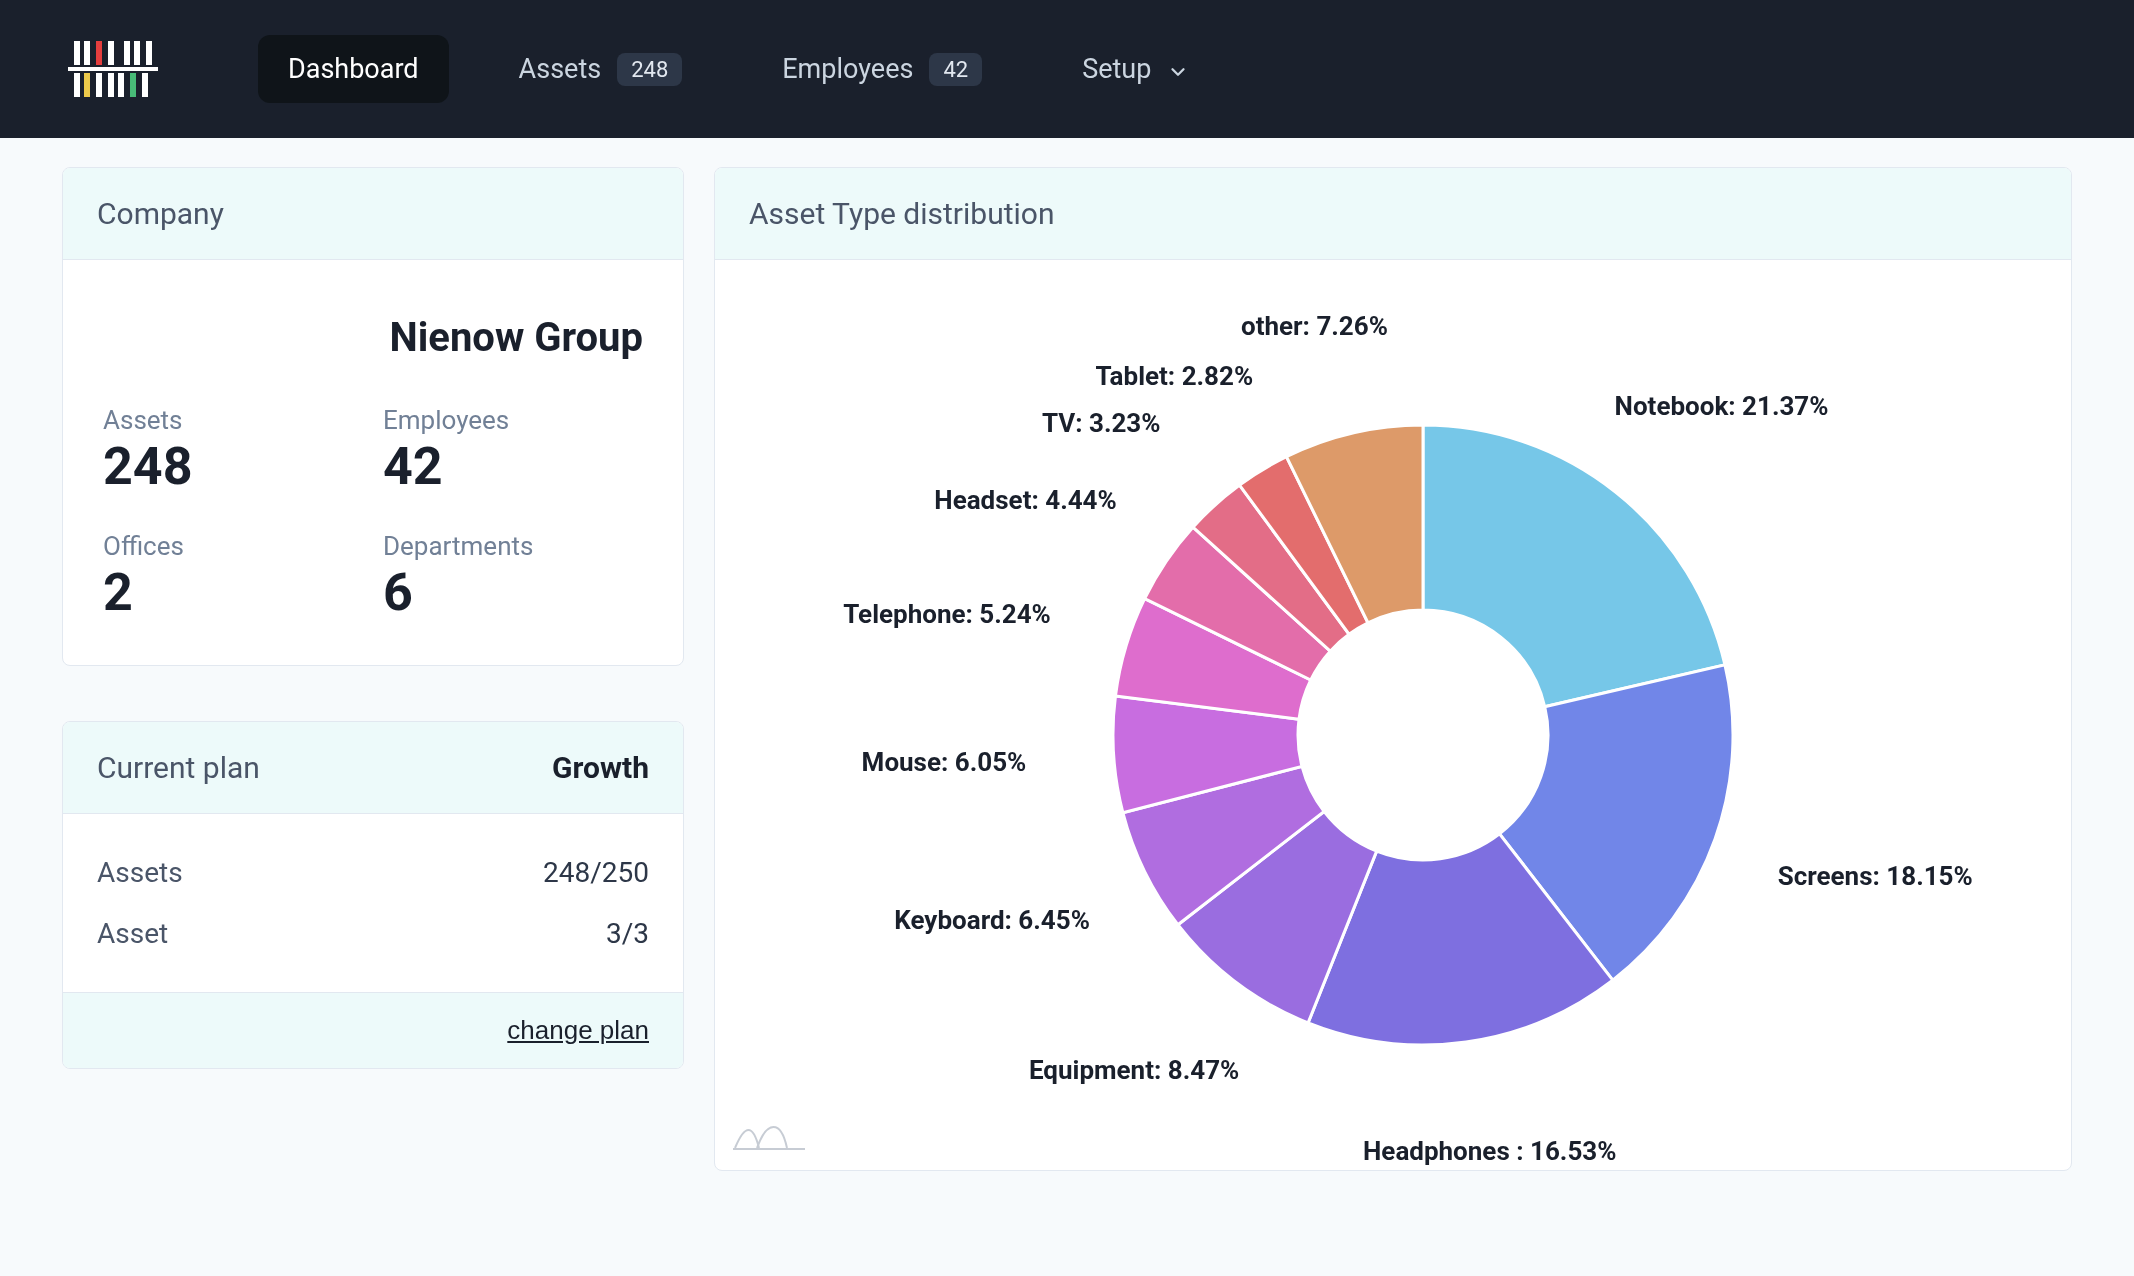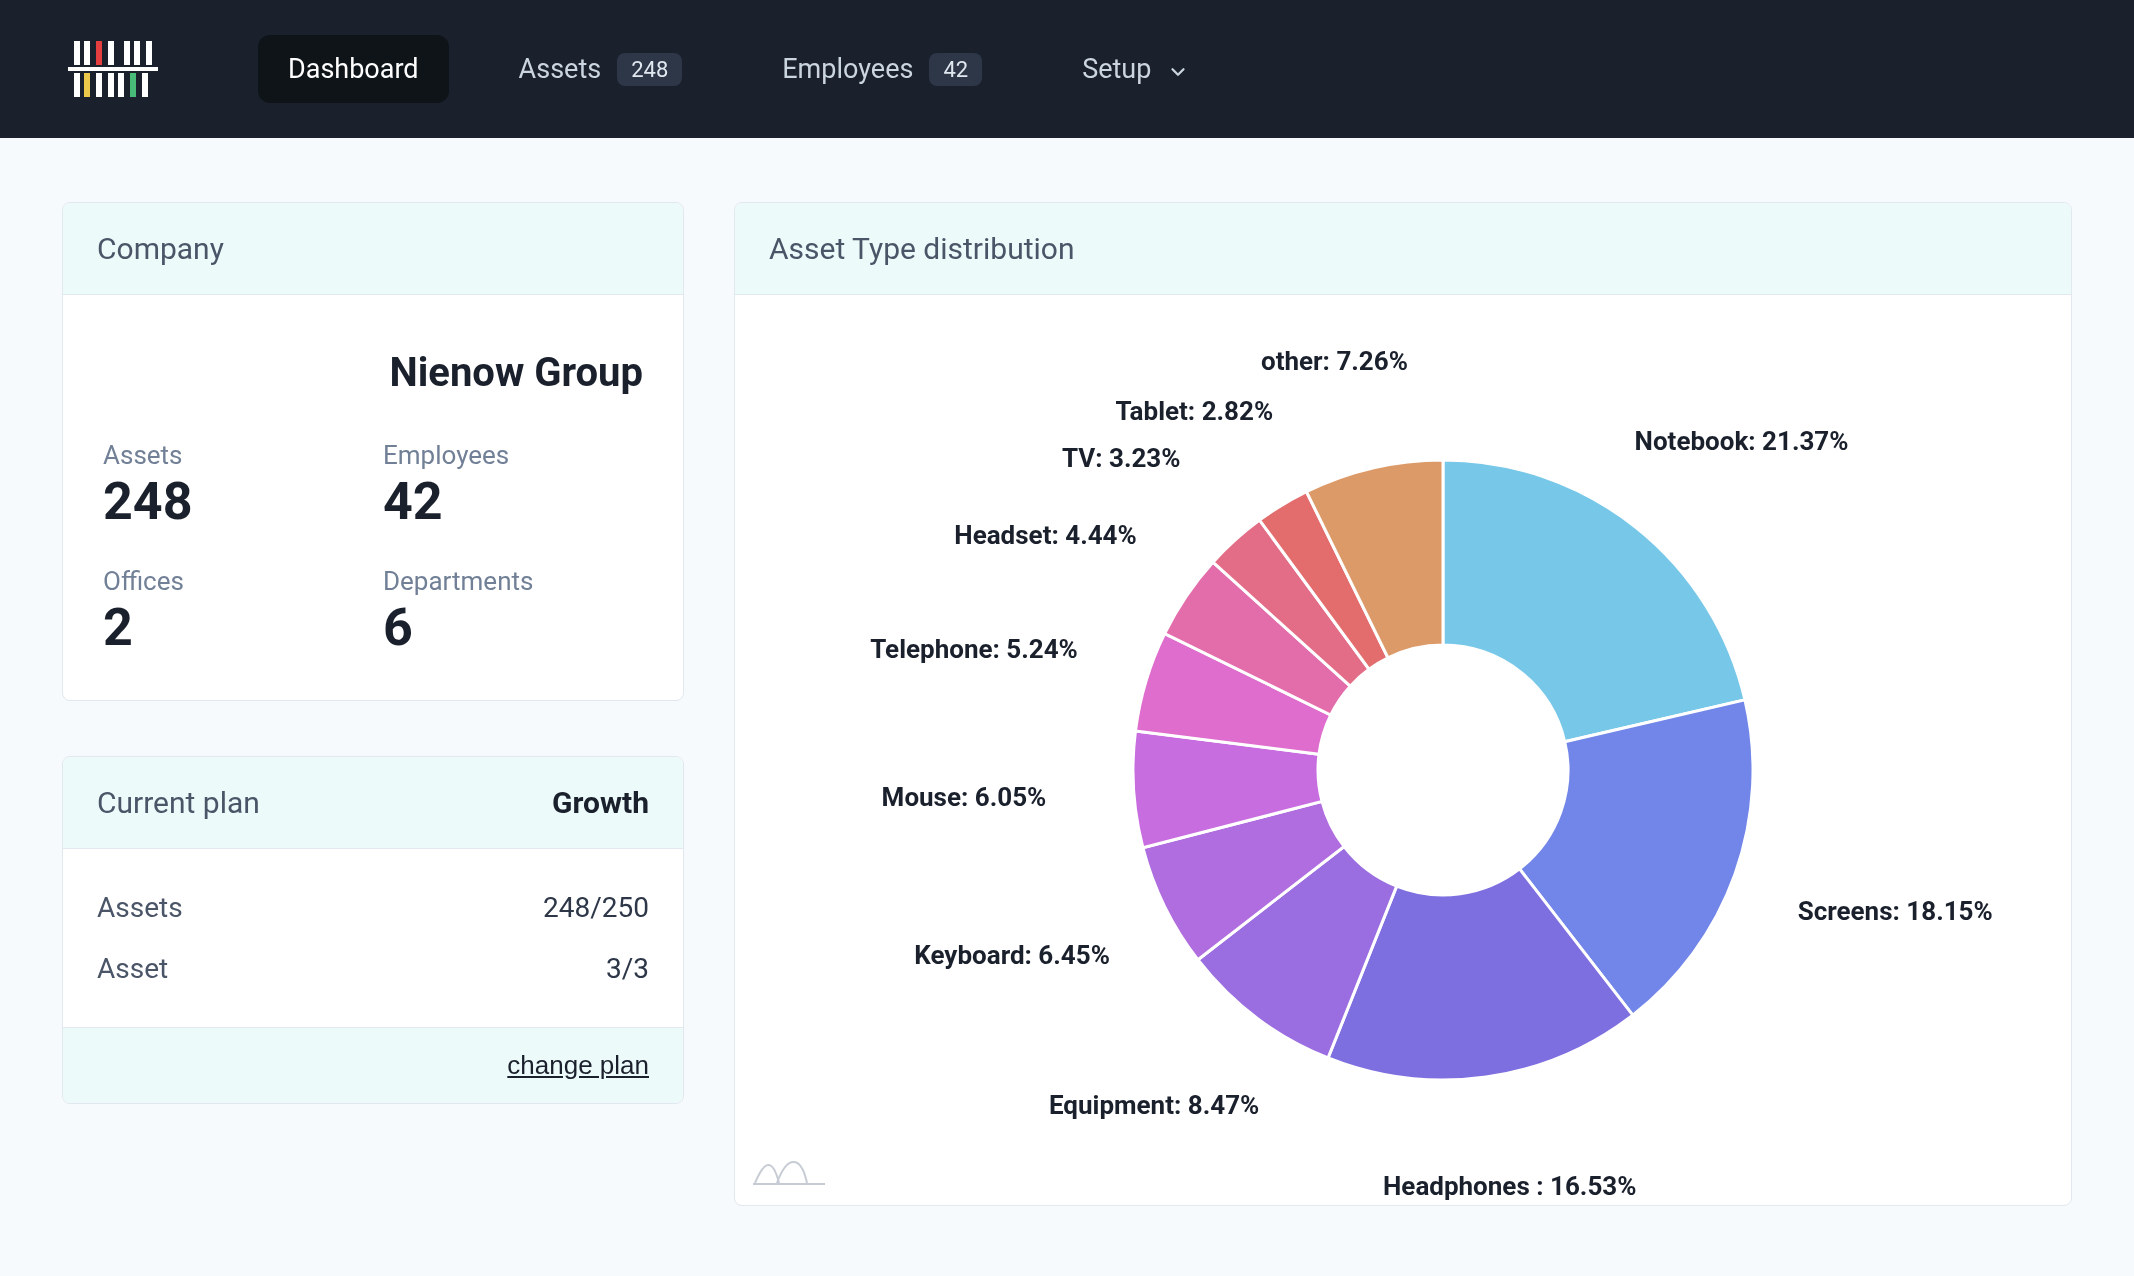--- a/index.html
+++ b/index.html
@@ -41,22 +41,22 @@
     color:#e2e8f0;
     border-radius:8px;
     padding:4px 14px;
     font-size:22px;
   }
   .chev{width:22px;height:22px;display:inline-block;}
 
   
   .content{
     display:flex;
-    gap:50px;
-    padding:64px 62px;
+    gap:30px;
+    padding:29px 62px;
   }
   .leftcol{flex:0 0 622px;display:flex;flex-direction:column;gap:55px;}
   .rightcol{flex:1;}
 
   .card{
     background:#fff;
     border:1px solid var(--card-border);
     border-radius:8px;
     overflow:hidden;
   }
@@ -251,21 +251,21 @@
             <path d="M24 30 C 34 2, 48 2, 54 30" fill="none" stroke="#9aa4b2" stroke-width="2"></path>
             <line x1="0" y1="31" x2="72" y2="31" stroke="#9aa4b2" stroke-width="2"></line>
           </svg>
         </div>
       <div class="slice-label" style="left: 1006.56px; top: 146.132px;">Notebook: 21.37%</div>
           <div class="slice-label" style="left: 1160.21px; top: 615.828px;">Screens: 18.15%</div>
           <div class="slice-label" style="left: 774.73px; top: 890.922px;">Headphones : 16.53%</div>
           <div class="slice-label" style="left: 419.1px; top: 810.408px;">Equipment: 8.47%</div>
           <div class="slice-label" style="left: 277.103px; top: 660.053px;">Keyboard: 6.45%</div>
           <div class="slice-label" style="left: 228.971px; top: 501.699px;">Mouse: 6.05%</div>
-          <div class="slice-label" style="left: 239px; top: 354.482px;">Telephone: 5.24%</div>
+          <div class="slice-label" style="left: 232px; top: 354.482px;">Telephone: 5.24%</div>
           <div class="slice-label" style="left: 310.52px; top: 239.546px;">Headset: 4.44%</div>
           <div class="slice-label" style="left: 386.209px; top: 163.359px;">TV: 3.23%</div>
           <div class="slice-label" style="left: 459.283px; top: 115.781px;">Tablet: 2.82%</div>
           <div class="slice-label" style="left: 599.479px; top: 65.8748px;">other: 7.26%</div>
         </div>
     </div>
   </div>
 
 </div>
 

